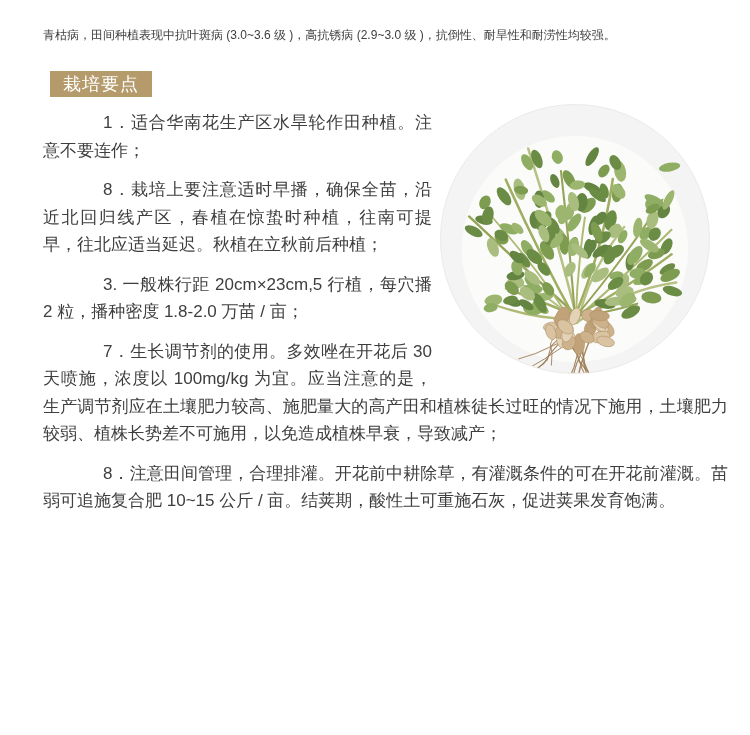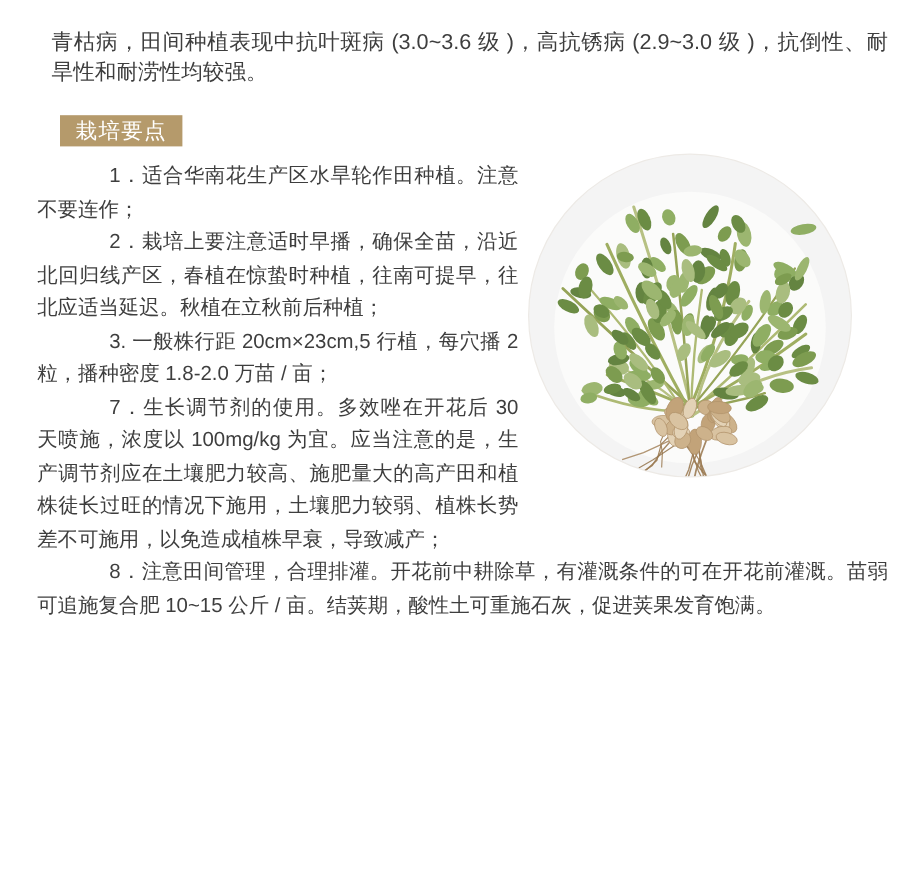--- a/index.html
+++ b/index.html
@@ -14,41 +14,41 @@
   .page {
     width: 750px;
     height: 735px;
     padding: 0 10px 0 31px;
     box-sizing: border-box;
     color: #3e3e3e;
   }
   .intro {
     margin: 23px 0 0;
     padding-left: 12px;
-    font-size: 18px;
+    font-size: 12px;
     line-height: 25px;
     text-align: justify;
     color: #3e3e3e;
   }
   .badge {
     display: block;
     width: fit-content;
     margin: 23px 0 0 19px;
     background: #b59a6b;
     color: #ffffff;
     font-size: 18px;
     line-height: 26px;
     padding: 0 13px;
     letter-spacing: 1px;
   }
   .list {
     margin-top: 11px;
   }
   .list p {
-    margin: 0;
+    margin: 12px;
     font-size: 17px;
     line-height: 27.5px;
     text-indent: 60px;
     text-align: justify;
     color: #3e3e3e;
   }
   .figure {
     float: right;
     width: 270px;
     height: 270px;
@@ -252,19 +252,19 @@
           <ellipse cx="122.1" cy="213.6" rx="10.6" ry="6.5" fill="#c2a379" stroke="#b2946c" stroke-width="0.6" transform="rotate(115 122.1 213.6)"></ellipse>
           <ellipse cx="127.5" cy="229.7" rx="9.3" ry="5.4" fill="#e3d2b6" stroke="#b2946c" stroke-width="0.6" transform="rotate(106 127.5 229.7)"></ellipse>
           <ellipse cx="125.3" cy="223.5" rx="9.0" ry="5.8" fill="#d9c3a1" stroke="#b2946c" stroke-width="0.6" transform="rotate(39 125.3 223.5)"></ellipse>
           <ellipse cx="147.1" cy="234.0" rx="7.5" ry="5.2" fill="#cdb28b" stroke="#b2946c" stroke-width="0.6" transform="rotate(31 147.1 234.0)"></ellipse>
           <ellipse cx="159.7" cy="212.2" rx="10.0" ry="5.1" fill="#c2a379" stroke="#b2946c" stroke-width="0.6" transform="rotate(5 159.7 212.2)"></ellipse>
           <ellipse cx="134.9" cy="212.9" rx="8.9" ry="5.0" fill="#e3d2b6" stroke="#b2946c" stroke-width="0.6" transform="rotate(111 134.9 212.9)"></ellipse>
         </svg>
     </div>
 
     <p>1．适合华南花生产区水旱轮作田种植。注意不要连作；</p>
-    <p>2．栽培上要注意适时早播，确保全苗，沿近北回归线产区，春植在惊蛰时种植，往南可提早，往北应适当延迟。秋植在立秋前后种植；</p>
+    <p>8．栽培上要注意适时早播，确保全苗，沿近北回归线产区，春植在惊蛰时种植，往南可提早，往北应适当延迟。秋植在立秋前后种植；</p>
     <p>3. 一般株行距 20cm×23cm,5 行植，每穴播 2 粒，播种密度 1.8-2.0 万苗 / 亩；</p>
     <p>7．生长调节剂的使用。多效唑在开花后 30 天喷施，浓度以 100mg/kg 为宜。应当注意的是，生产调节剂应在土壤肥力较高、施肥量大的高产田和植株徒长过旺的情况下施用，土壤肥力较弱、植株长势差不可施用，以免造成植株早衰，导致减产；</p>
     <p>8．注意田间管理，合理排灌。开花前中耕除草，有灌溉条件的可在开花前灌溉。苗弱可追施复合肥 10~15 公斤 / 亩。结荚期，酸性土可重施石灰，促进荚果发育饱满。</p>
   </div>
 
 </div>
 
 </body></html>

